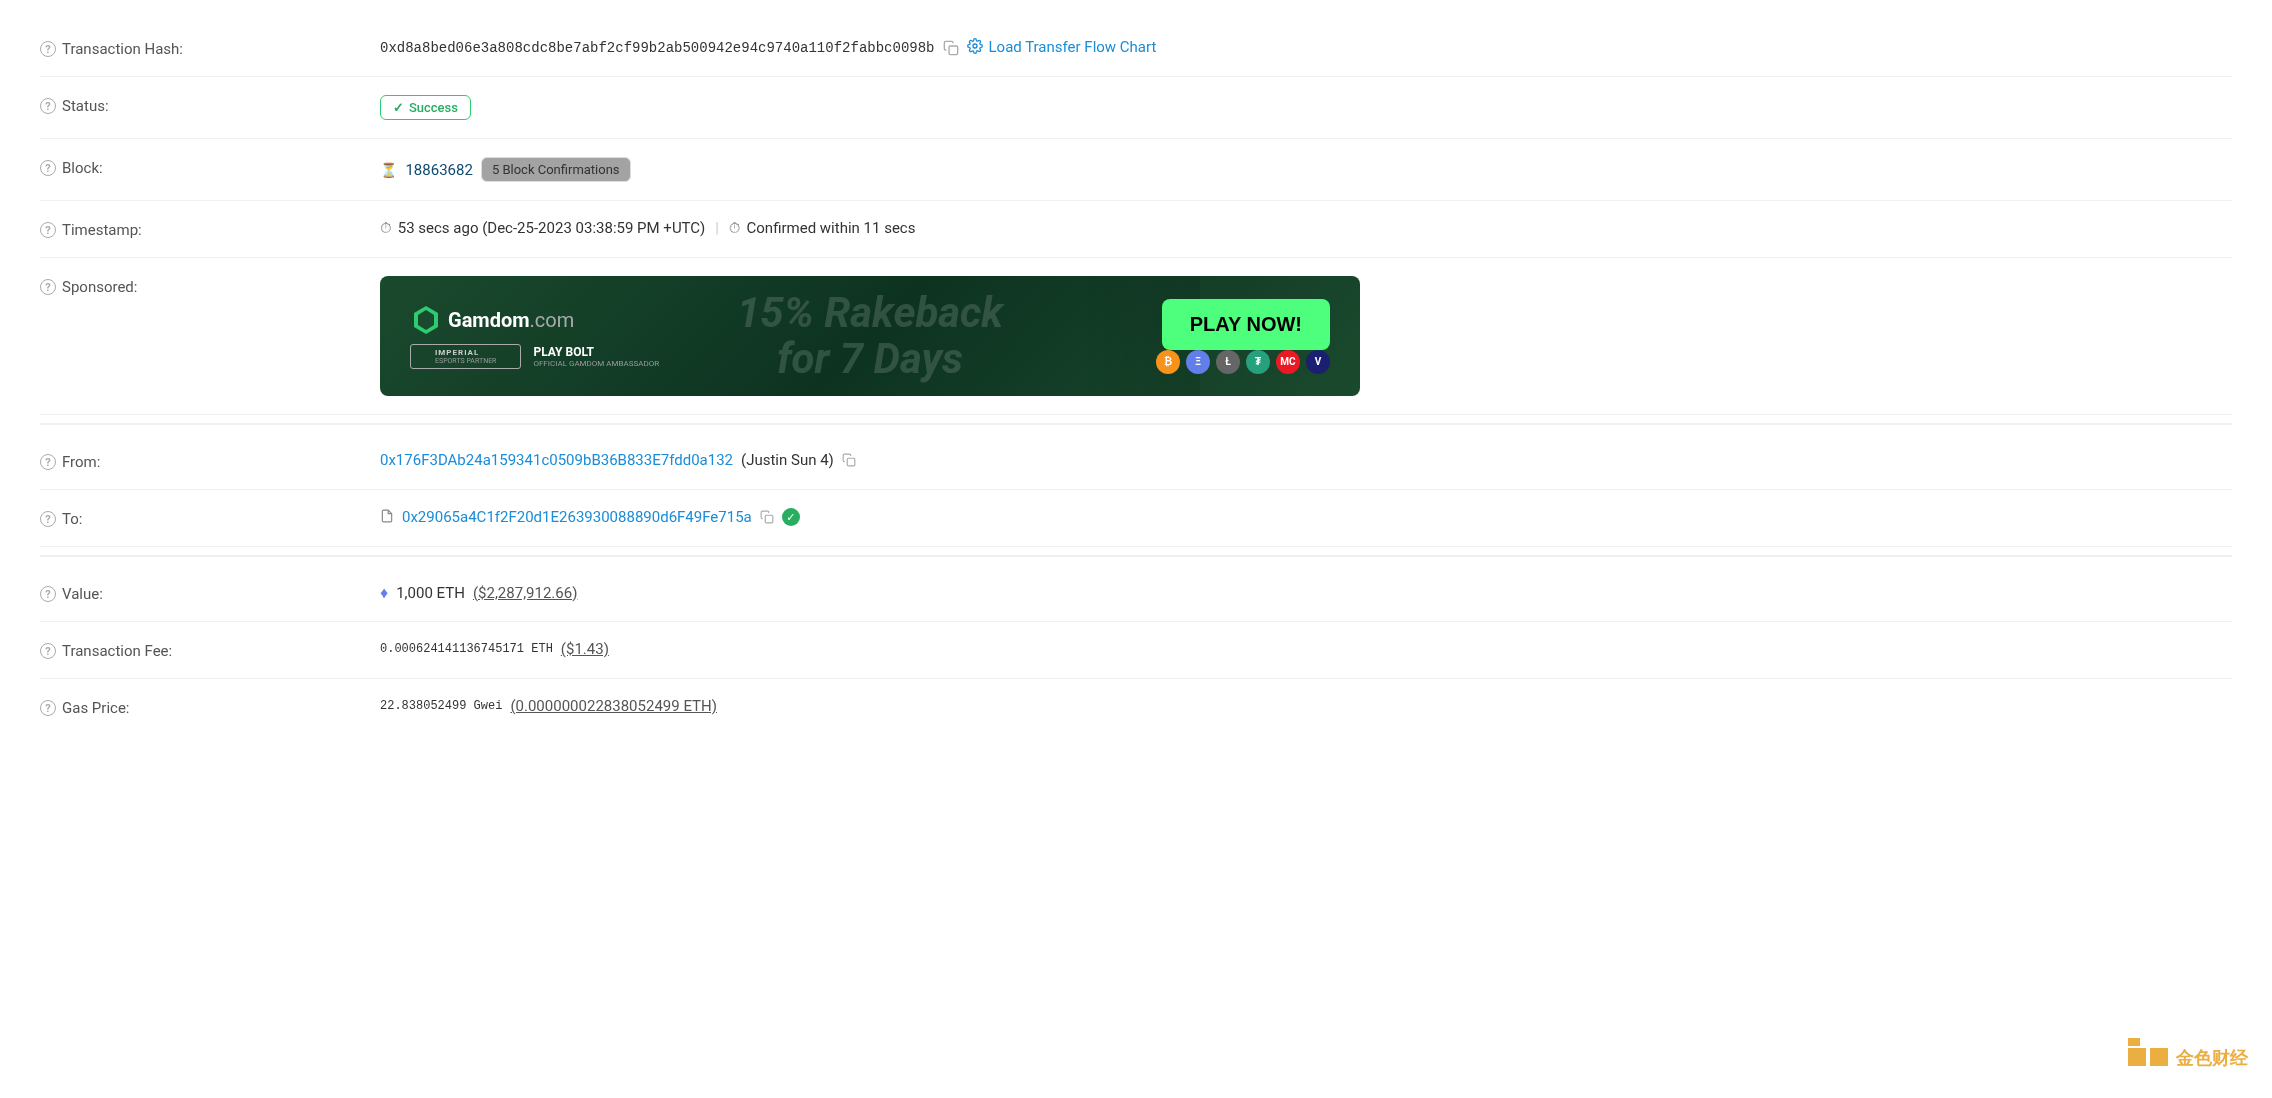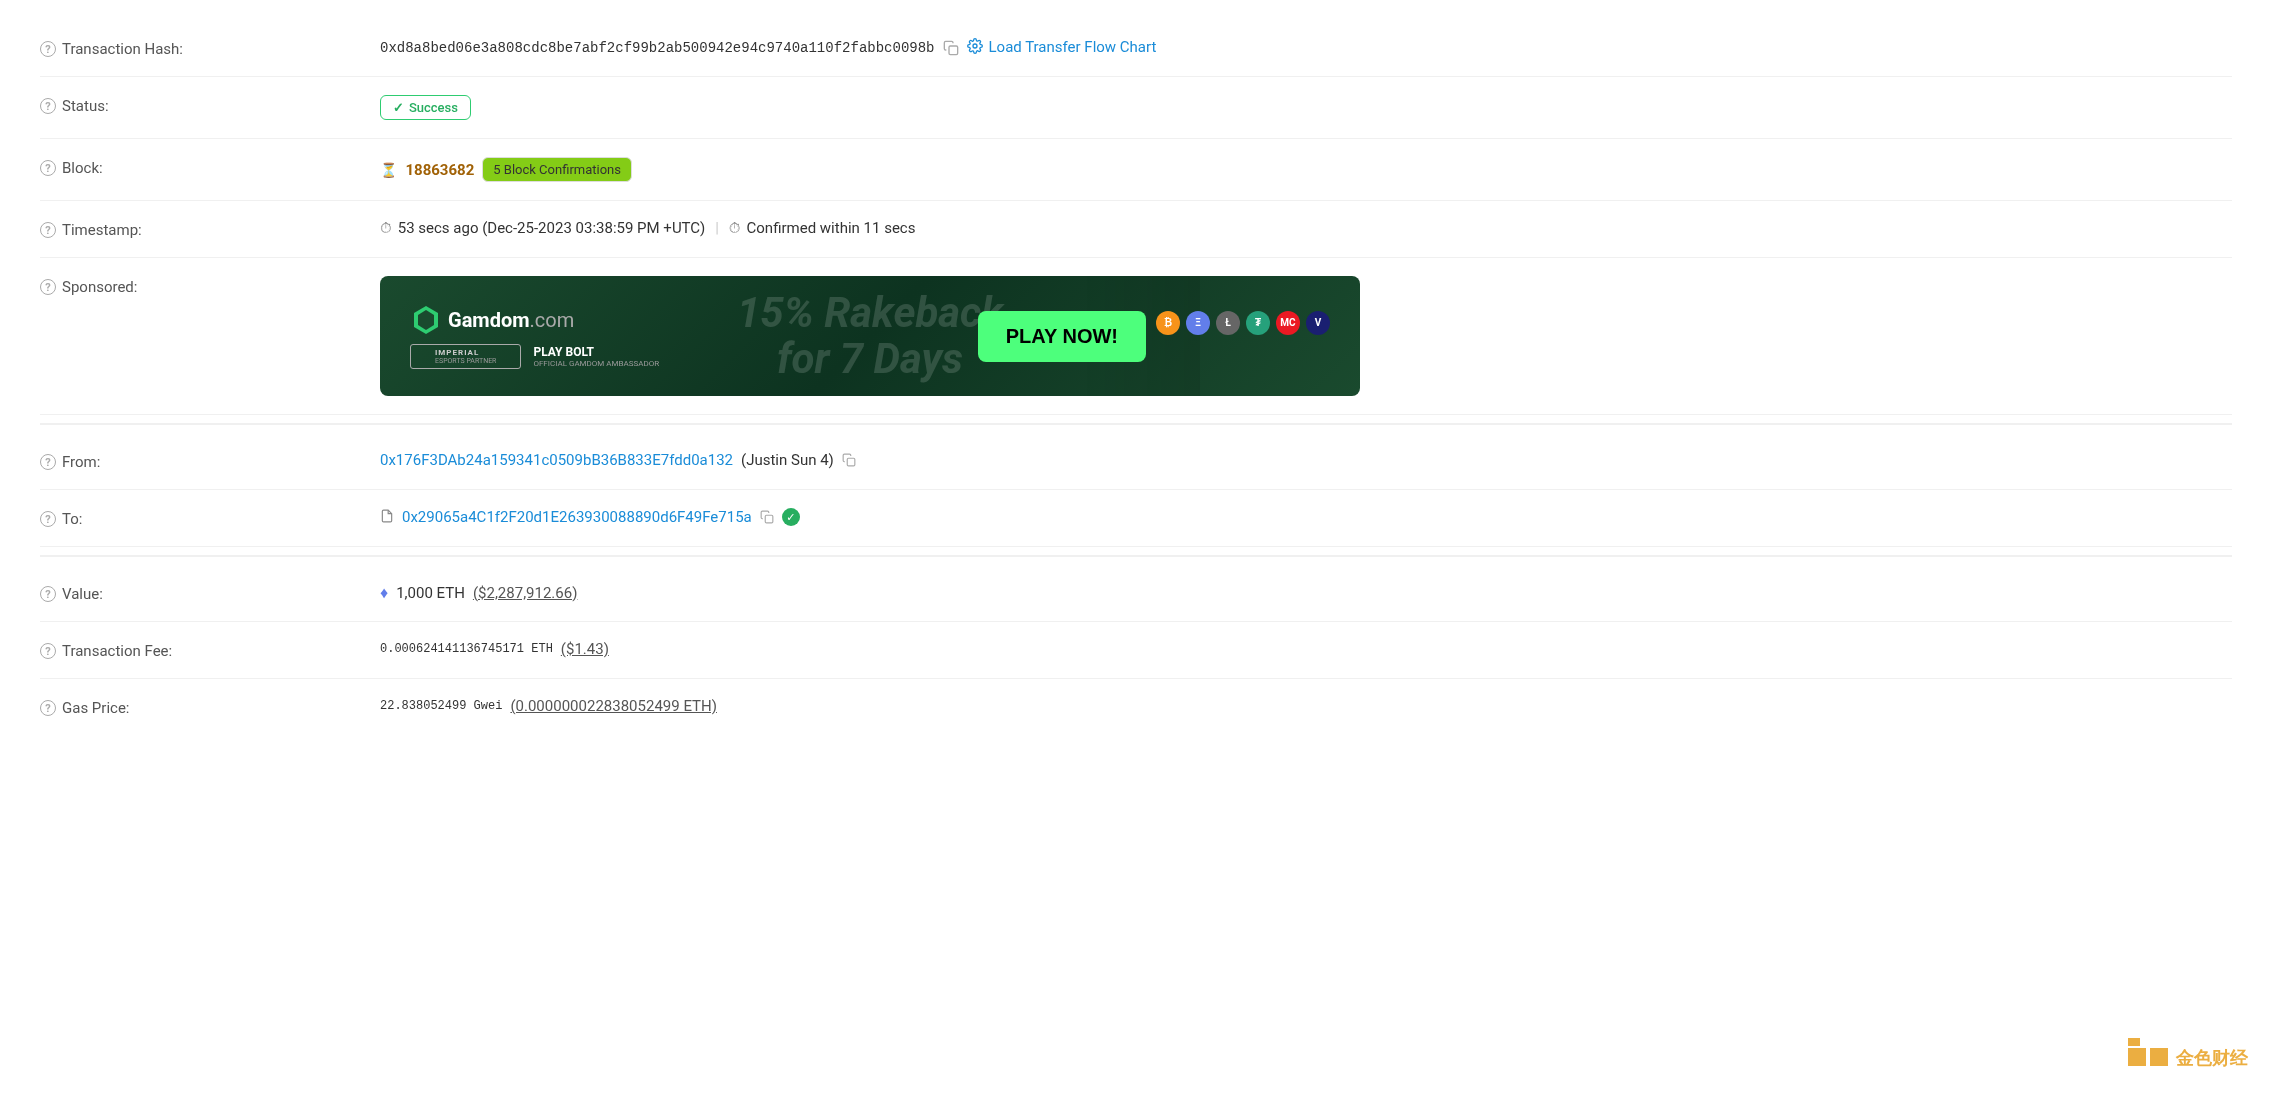--- a/index.html
+++ b/index.html
@@ -82,27 +82,26 @@
       padding: 4px 12px;
       border-radius: 6px;
       font-size: 13px;
       font-weight: 500;
     }
     .block-icon {
       color: #e67e22;
       font-size: 14px;
     }
     .block-link {
-      color: #a16207;
+      color: #0c4a6e;
       text-decoration: none;
       font-size: 15px;
-      font-weight: bold;
     }
     .confirmations-badge {
-      background: #84cc16;
+      background: #a3a3a3;
       border: 1px solid #ddd;
       color: #333;
       padding: 4px 10px;
       border-radius: 6px;
       font-size: 13px;
     }
     .timestamp-text {
       color: #333;
       font-size: 15px;
       display: flex;
@@ -151,23 +150,22 @@
     }
     .rakeback-text {
       color: rgba(255,255,255,0.15);
       font-size: 42px;
       font-weight: bold;
       font-style: italic;
       line-height: 1.1;
     }
     .banner-right {
       display: flex;
-      flex-direction: row;
-      align-items: flex-start;
-      gap: 10px;
+      flex-direction: column;
+      align-items: flex-end;
       z-index: 2;
     }
     .play-now-btn {
       background: #4dff7c;
       color: #000;
       border: none;
       padding: 14px 28px;
       border-radius: 8px;
       font-size: 20px;
       font-weight: bold;

